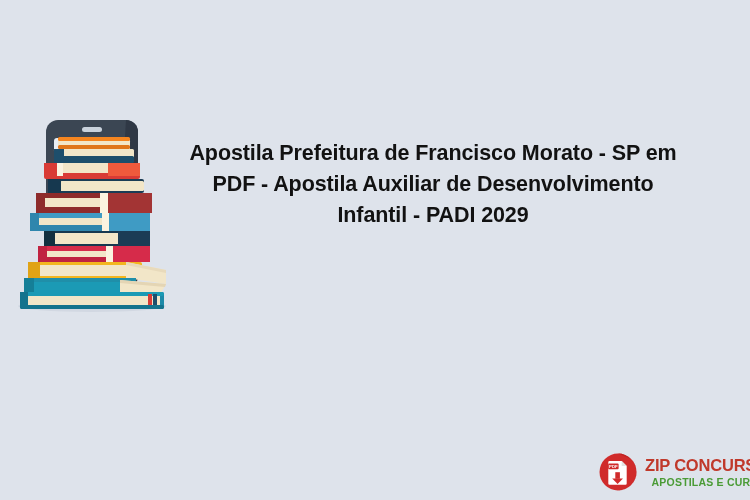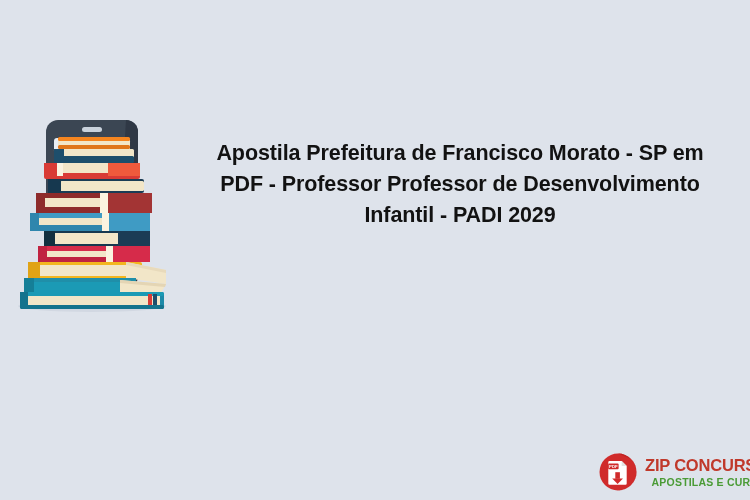--- a/index.html
+++ b/index.html
@@ -27,21 +27,21 @@
     left: 8px;
     top: 118px;
     width: 168px;
     height: 198px;
   }
   .illustration svg { display: block; }
 
   
   .title-block {
     position: absolute;
-    left: 190px;
+    left: 163px;
     top: 138px;
     width: 540px;
     text-align: center;
   }
   .title-line {
     font-size: 21.5px;
     line-height: 31px;
     color: #121212;
     font-weight: 700;
     letter-spacing: -0.1px;
@@ -188,21 +188,21 @@
         <rect x="12" y="174" width="8" height="16" fill="#14738d"></rect>
         <rect x="140" y="176" width="4" height="12" fill="#d93b35"></rect>
         <rect x="145" y="176" width="4" height="12" fill="#1d4e6b"></rect>
         <rect x="12" y="187" width="144" height="4" rx="1.5" fill="#14738d"></rect>
       </g>
     </svg>
   </div>
 
   <div class="title-block">
     <div class="title-line">Apostila Prefeitura de Francisco Morato - SP em</div>
-    <div class="title-line">PDF - Professor Professor de Desenvolvimento</div>
+    <div class="title-line">PDF - Apostila Auxiliar de Desenvolvimento</div>
     <div class="title-line">Infantil - PADI 2029</div>
   </div>
 
   <div class="logo">
     <div class="logo-mark">
       <svg width="40" height="40" viewBox="0 0 40 40" xmlns="http://www.w3.org/2000/svg">
         <circle cx="20" cy="20" r="18.5" fill="#d02b2b"></circle>
         <path d="M20 1.5 A18.5 18.5 0 0 1 20 38.5 A18.5 18.5 0 0 0 33 7 Z" fill="#bf2424"></path>
 
         <path d="M11.5 9 h12.2 l5 5 v17.5 a1.2 1.2 0 0 1 -1.2 1.2 h-16 a1.2 1.2 0 0 1 -1.2 -1.2 v-21.3 a1.2 1.2 0 0 1 1.2 -1.2 z" fill="#ffffff"></path>

